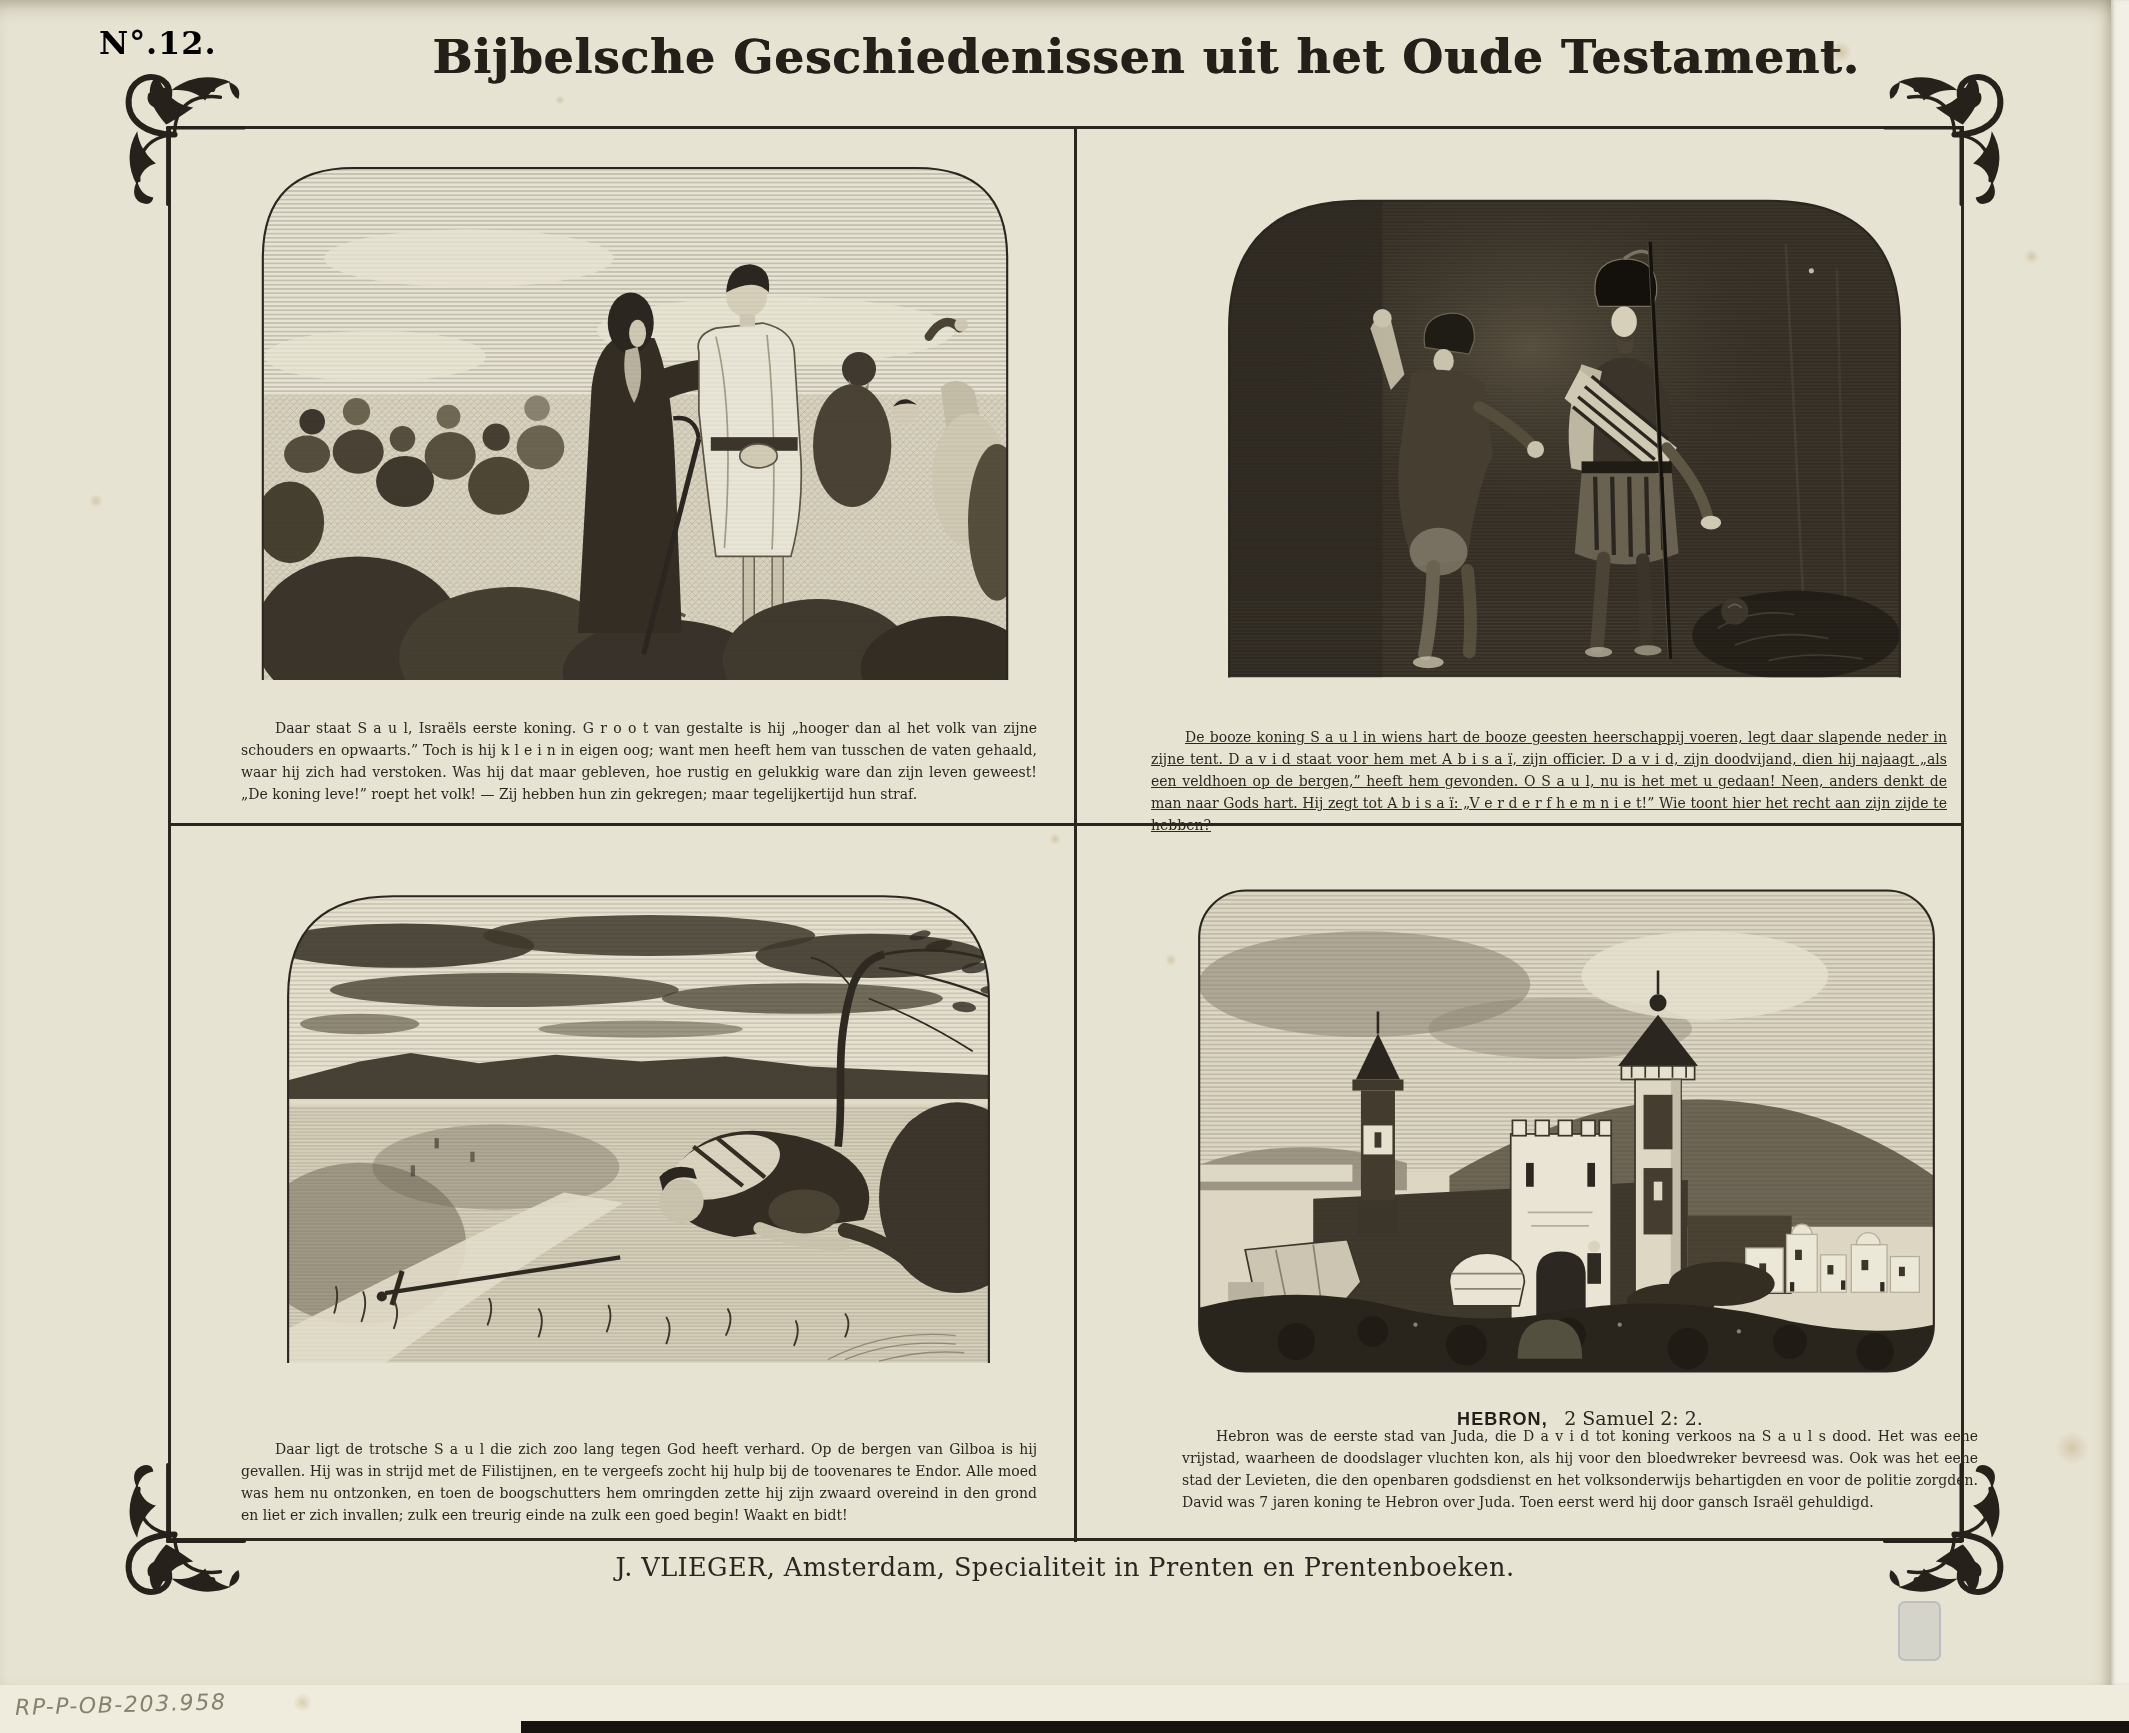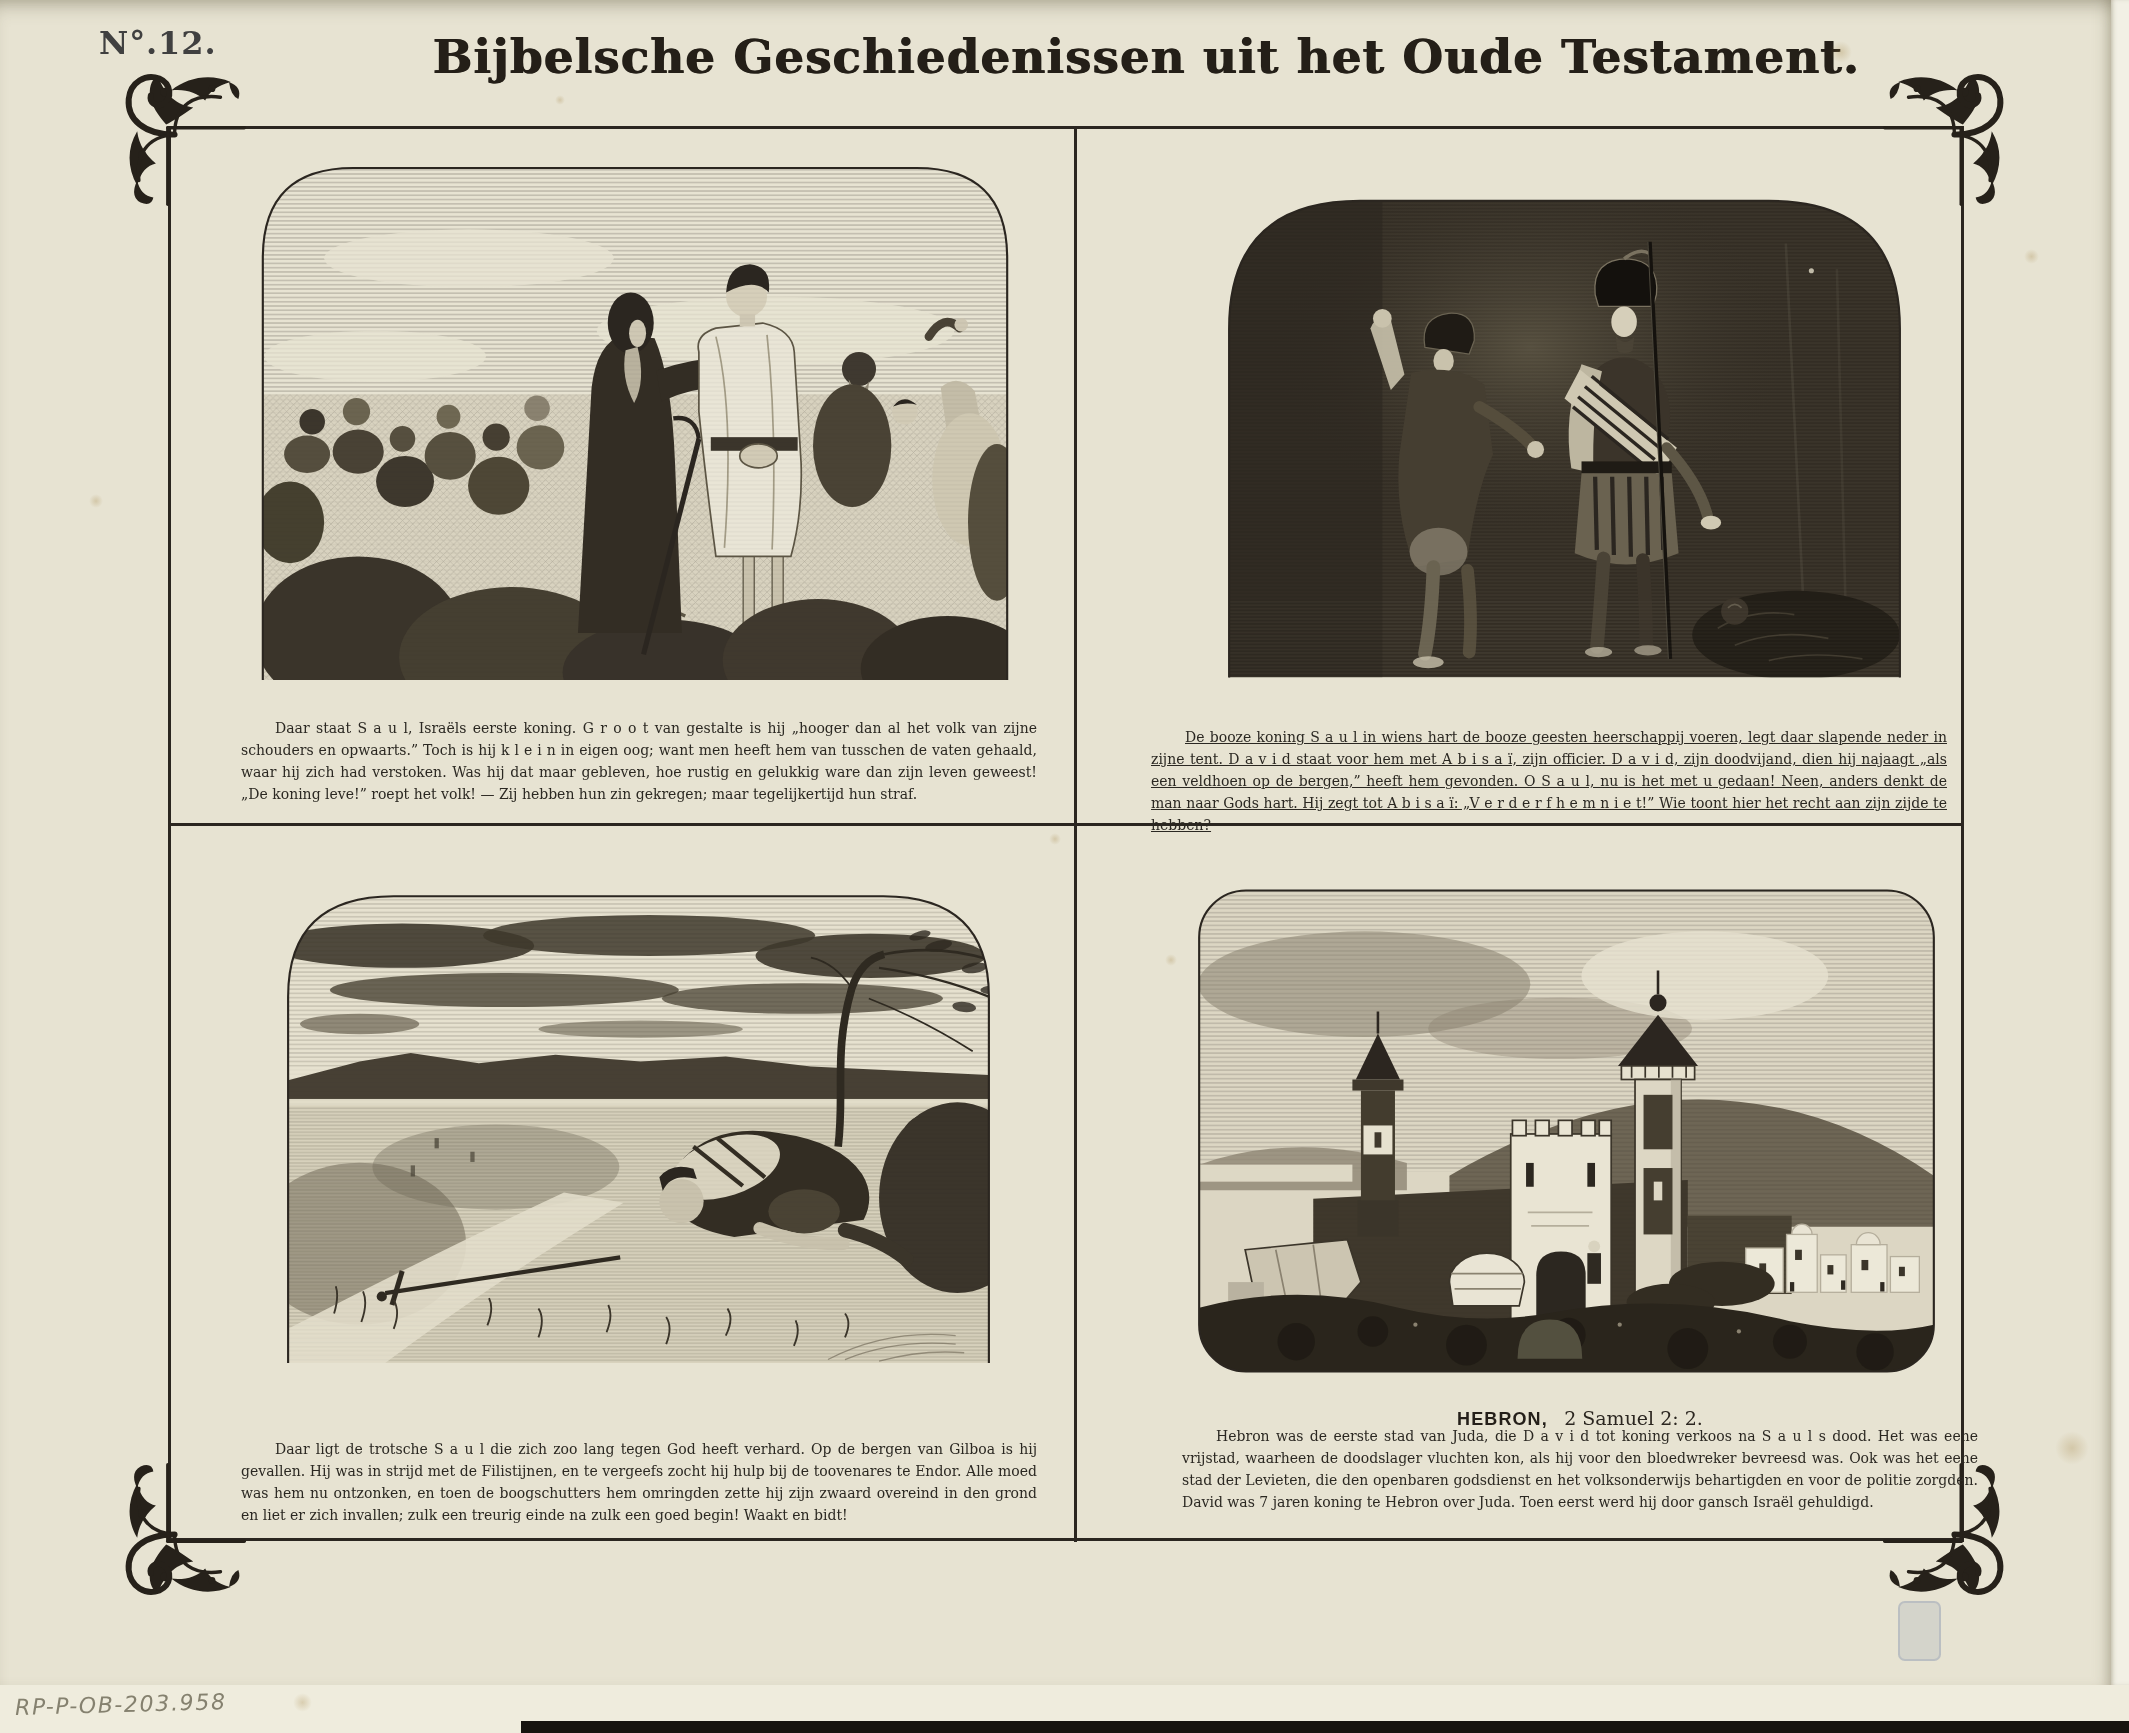--- a/index.html
+++ b/index.html
@@ -4,21 +4,21 @@
 <style>
   html,body{margin:0;padding:0;background:#f1eee3;}
   .sheet{position:relative;width:2130px;height:1733px;background:#e8e4d3;overflow:hidden;
          font-family:"DejaVu Serif", serif;color:#2b2620;}
   .paper{position:absolute;left:0;top:0;width:2111px;height:1685px;background:#e7e3d2;
          box-shadow:inset 0 15.3px 19px -12px rgba(90,85,60,.45), inset -12px 0 15.3px -10.2px rgba(120,112,85,.5);}
   .mount{position:absolute;left:0;top:1685px;width:2130px;height:49px;background:#efecdd;}
   .right-sliver{position:absolute;left:2111px;top:0;width:19px;height:1685px;background:#f2f0e5;
          box-shadow:inset 3.4px 0 5.1px -2.6px rgba(120,110,80,.5);}
   .scan-edge{position:absolute;left:521px;top:1721px;width:1608px;height:12.8px;background:#17140f;}
-  .page-number{position:absolute;left:99px;top:24px;font-size:32px;font-weight:bold;letter-spacing:0.9px;color:#404040;}
+  .page-number{position:absolute;left:99px;top:24px;font-size:32px;font-weight:bold;letter-spacing:0.9px;color:#000000;}
   .title{position:absolute;left:358px;top:29px;width:1576px;margin:0;text-align:center;
          font-size:47px;font-weight:bold;letter-spacing:0.9px;color:#241f18;
          text-shadow:0.9px 0 0 #241f18;}
   .rule{position:absolute;background:#2b2620;}
   .ornament{position:absolute;width:153px;height:153px;}
   .flipx{transform:scaleX(-1);}
   .flipy{transform:scaleY(-1);}
   .flipxy{transform:scale(-1,-1);}
   .engraving{position:absolute;}
   .caption{position:absolute;text-align:center;white-space:nowrap;}
@@ -505,20 +505,21 @@
       </g>
       <rect x="6" y="10" width="863" height="565" rx="55" fill="none" stroke="#2b2620" stroke-width="2.5"></rect>
     </svg>
   </div>
   <div class="caption q4t">
     <span class="cap-b">HEBRON,</span>
     <span class="cap-r">2 Samuel 2: 2.</span>
   </div>
   <p class="bodytext q4b">Hebron was de eerste stad van Juda, die D a v i d tot koning verkoos na S a u l s dood. Het was eene vrijstad, waarheen de doodslager vluchten kon, als hij voor den bloedwreker bevreesd was. Ook was het eene stad der Levieten, die den openbaren godsdienst en het volksonderwijs behartigden en voor de politie zorgden. David was 7 jaren koning te Hebron over Juda. Toen eerst werd hij door gansch Israël gehuldigd.</p>
 
+  <div class="imprint">J. VLIEGER, Amsterdam, Specialiteit in Prenten en Prentenboeken.</div>
   <div class="inventory">RP-P-OB-203.958</div>
   <div class="stamp"></div>
 
   <div class="fox" style="left:1830px;top:41px;width:22px;height:22px;"></div>
   <div class="fox" style="left:2024px;top:249px;width:15.3px;height:15.3px;"></div>
   <div class="fox" style="left:89px;top:494px;width:13.6px;height:13.6px;"></div>
   <div class="fox" style="left:1049px;top:833px;width:12px;height:12px;"></div>
   <div class="fox" style="left:2055px;top:1431px;width:34px;height:34px;"></div>
   <div class="fox" style="left:293px;top:1693px;width:19px;height:19px;"></div>
   <div class="fox" style="left:555px;top:95px;width:10.2px;height:10.2px;"></div>

